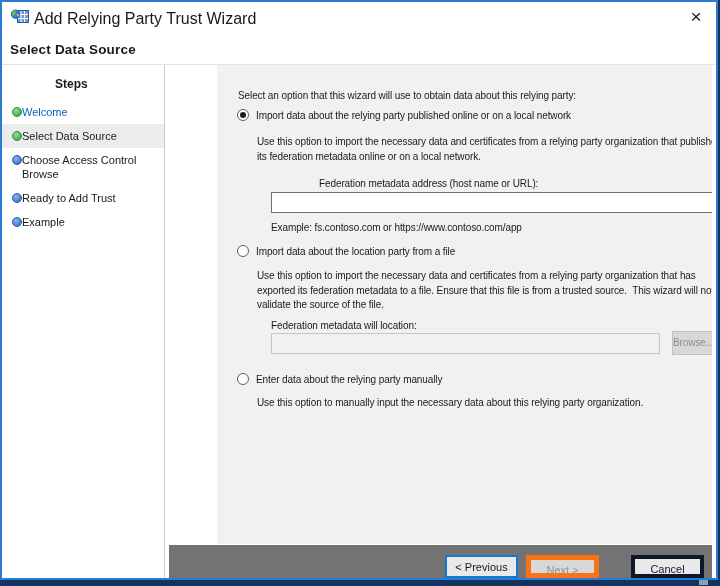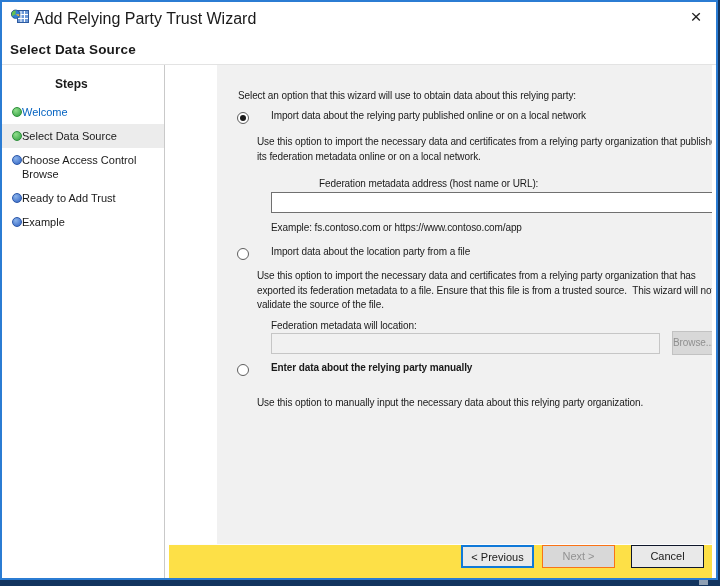--- a/index.html
+++ b/index.html
@@ -34,21 +34,21 @@
   .todo .bullet { background: radial-gradient(circle at 35% 30%, #8cb4ea, #2f62c4); border: 1px solid #2b57a8; }
   .step-label { white-space: pre-line; }
   .done .step-label { color: #0563c1; }
   
   .content {
     position: absolute; left: 167px; top: 63px; right: 4px; bottom: 0;
     background: #f1f1f1; font-size: 10px; overflow: hidden; letter-spacing: -0.1px; margin-left: 48px;
   }
   .pre { white-space: pre; line-height: 14.5px; }
   .intro { position: absolute; left: 21px; top: 24px; }
-  .opt-row { position: absolute; display: flex; align-items: flex-end; gap: 22px; }
+  .opt-row { position: absolute; display: flex; align-items: flex-start; gap: 7px; }
   .radio {
     width: 12px; height: 12px; border-radius: 50%;
     border: 1px solid #5e5e5e; background: #fff; flex: none;
     display: flex; align-items: center; justify-content: center;
   }
   .radio.selected::after { content: ""; width: 6px; height: 6px; border-radius: 50%; background: #1a1a1a; }
   .opt1 { left: 20px; top: 44px; }
   .para1 { position: absolute; left: 40px; top: 70px; }
   .field-label1 { position: absolute; left: 54px; top: 112px; padding-left: 48px; }
   .input1 {
@@ -61,33 +61,33 @@
   .field-label2 { position: absolute; left: 54px; top: 254px; }
   .input2 {
     position: absolute; left: 54px; top: 268px; width: 389px; height: 21px;
     background: #f1f1f1; border: 1px solid #c6c6c6; font: inherit; padding: 0 4px;
   }
   .browse-btn {
     position: absolute; left: 455px; top: 266px; width: 90px; height: 24px;
     background: #d8d8d8; border: 1px solid #c2c2c2; color: #8f8f8f;
     font: inherit; text-align: left; line-height: 22px;
   }
-  .opt3 { left: 20px; top: 296px; font-weight: bold; }
+  .opt3 { left: 20px; top: 308px; }
   .para3 { position: absolute; left: 40px; top: 331px; }
   
   .footer {
     position: absolute; left: 167px; right: 4px; bottom: 0; height: 34px;
-    background: #fde047; border-top: 1px solid #fdfdfd;
-    display: flex; align-items: flex-start; justify-content: flex-end; gap: 8px;
+    background: #737373; border-top: 1px solid #fdfdfd;
+    display: flex; align-items: flex-end; justify-content: flex-end; gap: 8px;
     padding-right: 8px; font-size: 11px;
   }
   .btn { width: 73px; height: 23px; text-align: center; line-height: 21px; }
   .btn-previous { background: #e9e9e9; border: 2px solid #1079d8; }
-  .btn-next { background: #d8d8d8; border: 1px solid #f97316; color: #929292; }
-  .btn-cancel { background: #e9e9e9; border: 1px solid #0f172a; margin-left: 8px; }
+  .btn-next { background: #d8d8d8; border: 5px solid #f97316; color: #929292; }
+  .btn-cancel { background: #e9e9e9; border: 4px solid #0f172a; margin-left: 24px; }
   .resize-grip { position: absolute; right: 12px; bottom: 1px; width: 9px; height: 5px; background: #8fa0b4; }
 </style>
 </head>
 <body>
 
 <div class="canvas">
   <div class="window">
 
     <div class="titlebar">
       <svg class="app-icon" viewBox="0 0 18 17">

